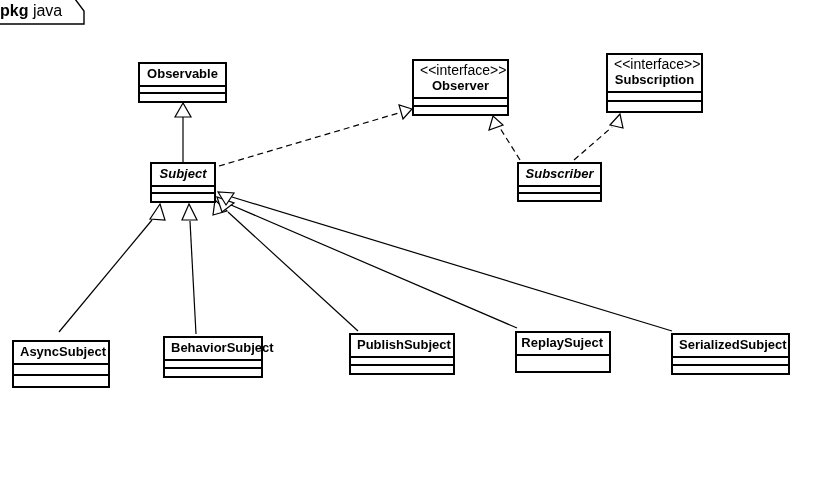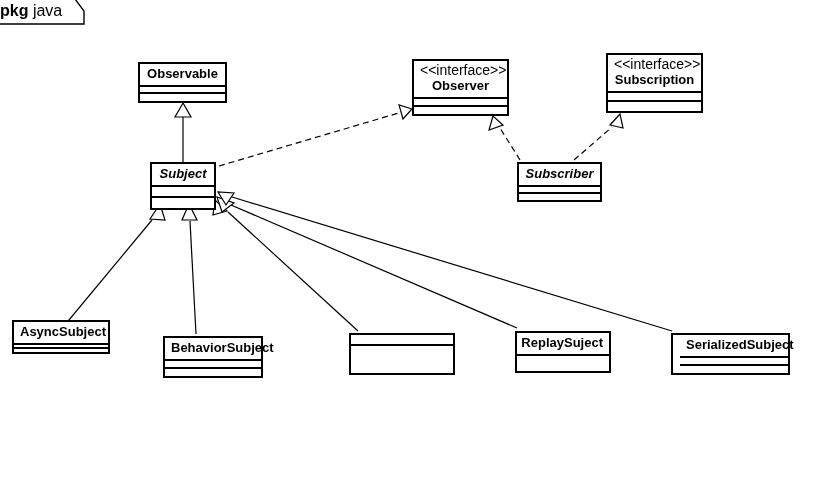--- a/index.html
+++ b/index.html
@@ -180,66 +180,69 @@
 
   <div class="node" style="left:606px; top:53px; width:97px; height:60px;">
     <div class="title">
       <span class="stereotype">&lt;&lt;interface&gt;&gt;</span>
       <span class="name">Subscription</span>
     </div>
     <div class="attrs"></div>
     <div class="ops"></div>
   </div>
 
-  <div class="node abstract" style="left:150px; top:162px; width:66px; height:48px;">
+  <div class="node abstract" style="left:150px; top:162px; width:66px; height:41px;">
     <div class="title">
       <span class="name">Subject</span>
     </div>
     <div class="attrs"></div>
     <div class="ops"></div>
   </div>
 
   <div class="node abstract" style="left:505px; top:162px; width:85px; height:40px;margin-left:12px;">
     <div class="title">
       <span class="name">Subscriber</span>
     </div>
     <div class="attrs"></div>
     <div class="ops"></div>
   </div>
 
-  <div class="node" style="left:12px; top:320px; width:98px; height:34px;">
+  <div class="node" style="left:12px; top:340px; width:98px; height:48px;">
     <div class="title">
       <span class="name">AsyncSubject</span>
     </div>
     <div class="attrs"></div>
     <div class="ops"></div>
   </div>
 
   <div class="node" style="left:163px; top:336px; width:100px; height:42px;">
     <div class="title">
       <span class="name">BehaviorSubject</span>
     </div>
     <div class="attrs"></div>
     <div class="ops"></div>
   </div>
 
   <div class="node" style="left:349px; top:333px; width:106px; height:42px;">
+    <div class="title">
+      <span class="name">PublishSubject</span>
+    </div>
     <div class="attrs"></div>
     <div class="ops"></div>
   </div>
 
   <div class="node" style="left:515px; top:331px; width:96px; height:42px;align-items:flex-end;">
     <div class="title">
       <span class="name">ReplaySuject</span>
     </div>
     <div class="attrs"></div>
     <div class="ops"></div>
   </div>
 
-  <div class="node" style="left:671px; top:333px; width:119px; height:42px;padding-left:7px;">
+  <div class="node" style="left:671px; top:333px; width:119px; height:42px;">
     <div class="title">
       <span class="name">SerializedSubject</span>
     </div>
     <div class="attrs"></div>
     <div class="ops"></div>
   </div>
 
 </div>
 
 </body></html>

